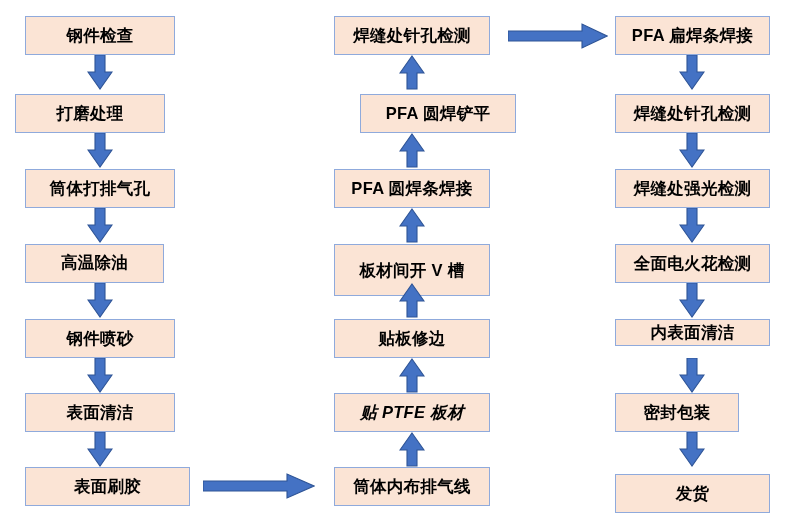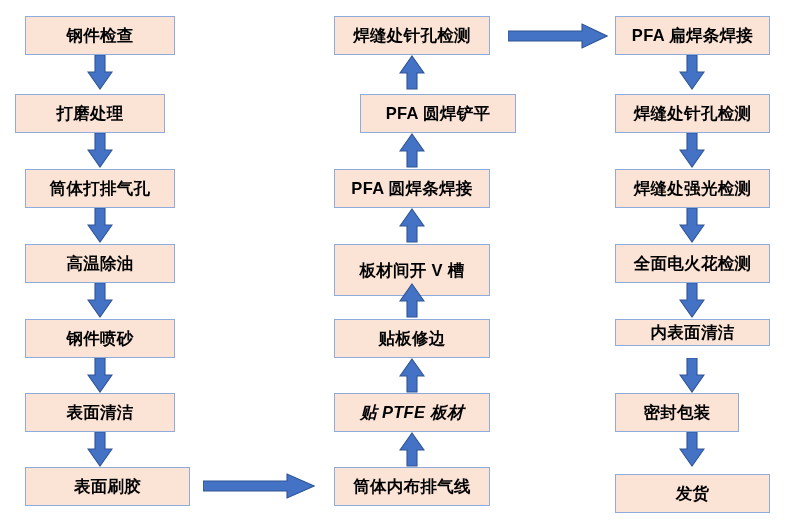--- a/index.html
+++ b/index.html
@@ -67,21 +67,21 @@
     </div>
 
     <div class="node" style="left:25px; top:169px; width:150px; height:39px;">筒体打排气孔</div>
 
     <div class="varrow" style="left:87px; top:208px; height:35px;">
       <svg viewBox="0 0 26 35" preserveAspectRatio="none">
         <polygon points="8,0 18,0 18,17 25,17 13,34 1,17 8,17" fill="#4472C4" stroke="#2E5496" stroke-width="1.1"></polygon>
       </svg>
     </div>
 
-    <div class="node" style="left:25px; top:244px; width:150px; height:39px;">高温除油</div>
+    <div class="node" style="left:25px; top:244px; width:139px; height:39px;font-family:Liberation Serif, serif;">高温除油</div>
 
     <div class="varrow" style="left:87px; top:283px; height:35px;">
       <svg viewBox="0 0 26 35" preserveAspectRatio="none">
         <polygon points="8,0 18,0 18,17 25,17 13,34 1,17 8,17" fill="#4472C4" stroke="#2E5496" stroke-width="1.1"></polygon>
       </svg>
     </div>
 
     <div class="node" style="left:25px; top:319px; width:150px; height:39px;">钢件喷砂</div>
 
     <div class="varrow" style="left:87px; top:358px; height:35px;">

